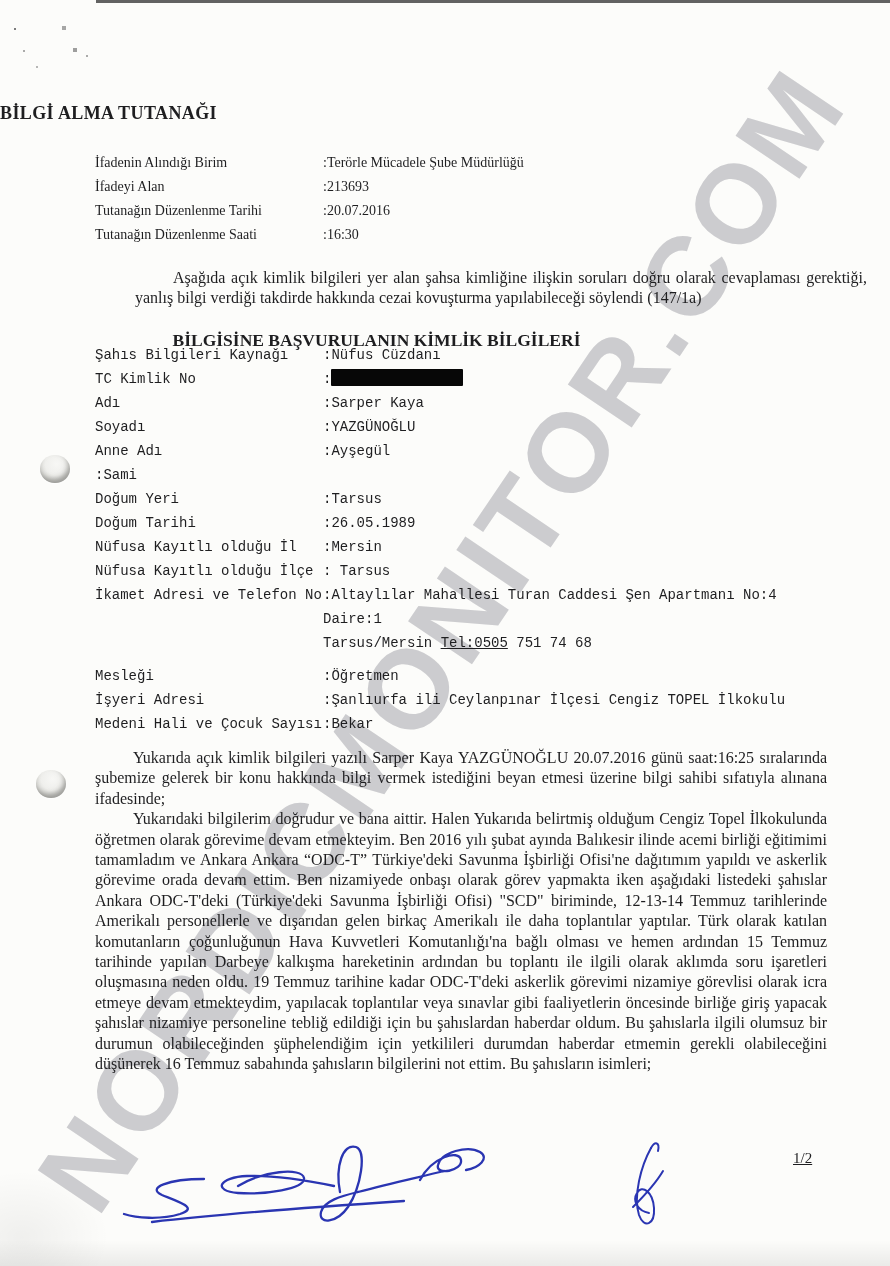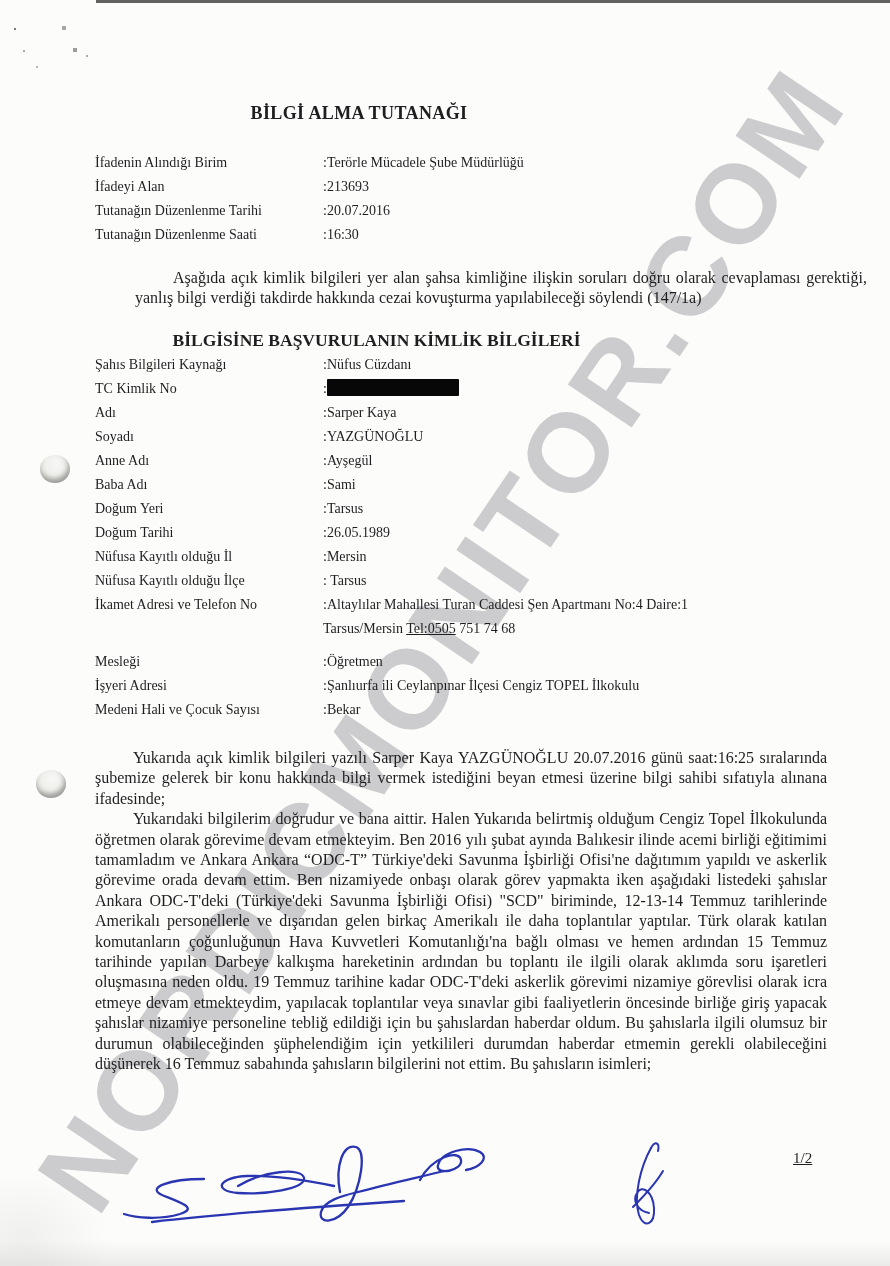--- a/index.html
+++ b/index.html
@@ -24,25 +24,25 @@
   .hole-bottom{left:36px;top:770px;}
   
   .watermark{
     position:absolute;left:442px;top:640px;white-space:nowrap;z-index:1;
     transform:translate(-50%,-50%) rotate(-56deg);
     font-family:"Liberation Sans", sans-serif;font-weight:bold;
     font-size:112px;letter-spacing:5px;color:#c9c9cc;opacity:.92;
   }
   
   .content{position:absolute;z-index:3;}
-  .doc-title{left:0;top:103px;width:718px;text-align:center;font-weight:bold;font-size:18px;letter-spacing:.4px;}
+  .doc-title{left:0;top:103px;width:718px;font-weight:bold;font-size:18px;letter-spacing:.4px;}
   .section-title{left:0;top:330px;width:753px;text-align:center;font-weight:bold;font-size:17.5px;}
   .fields{left:95px;width:740px;font-size:14px;}
   .fields-header{top:151px;}
-  .fields-identity{top:353px;}
+  .fields-identity{top:343px;font-family:Liberation Mono, monospace;}
   .frow{display:flex;align-items:flex-start;line-height:24px;}
   .flabel{width:228px;flex:none;}
   .fvalue{flex:1;}
   .gap-after{margin-bottom:9px;}
   .redaction{display:inline-block;width:132px;height:17px;background:#070707;vertical-align:-3px;border-radius:1px;}
   .tel-underline{text-decoration:underline;}
   .para{left:95px;width:732px;font-size:16px;line-height:20.4px;text-align:justify;}
   .para p{margin:0;text-indent:38px;}
   .intro{top:268px;margin-left:40px;}
   .statement{top:748px;}
@@ -106,21 +106,20 @@
     </div>
     <div class="frow">
       <span class="flabel">Soyadı</span>
       <span class="fvalue">:YAZGÜNOĞLU</span>
     </div>
     <div class="frow">
       <span class="flabel">Anne Adı</span>
       <span class="fvalue">:Ayşegül</span>
     </div>
     <div class="frow">
-      <span class="flabel">Baba Adı</span>
       <span class="fvalue">:Sami</span>
     </div>
     <div class="frow">
       <span class="flabel">Doğum Yeri</span>
       <span class="fvalue">:Tarsus</span>
     </div>
     <div class="frow">
       <span class="flabel">Doğum Tarihi</span>
       <span class="fvalue">:26.05.1989</span>
     </div>

